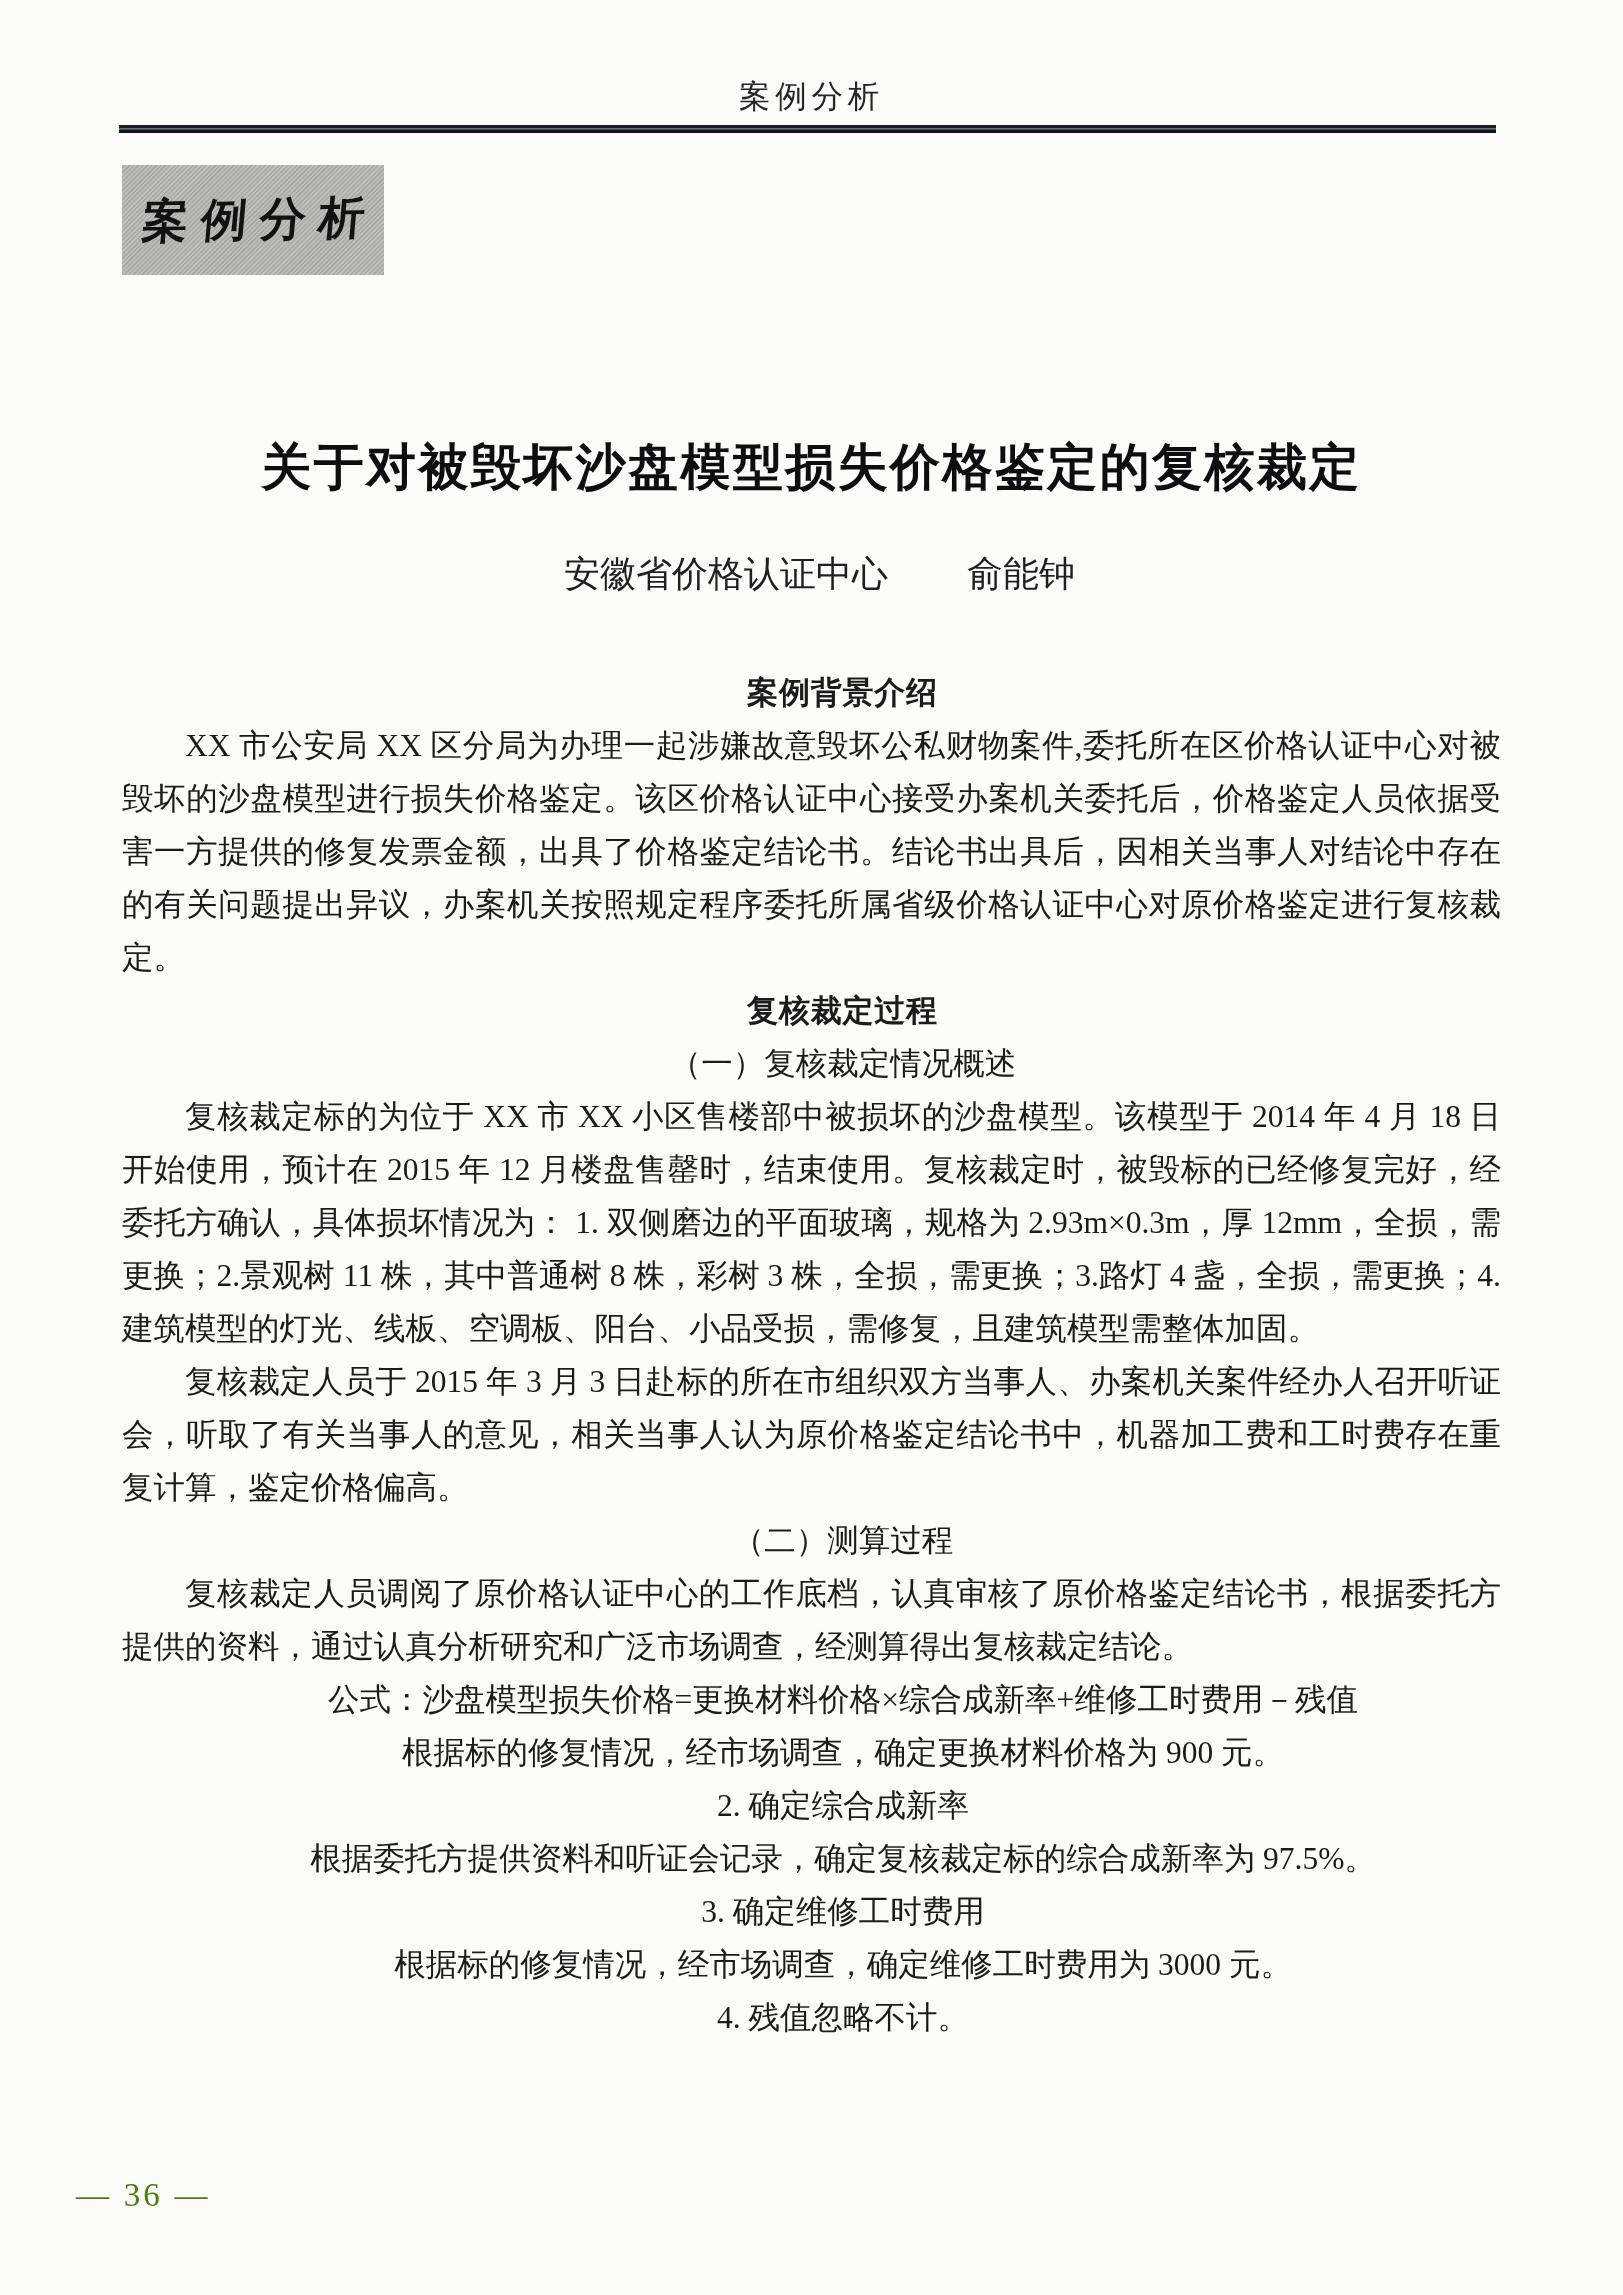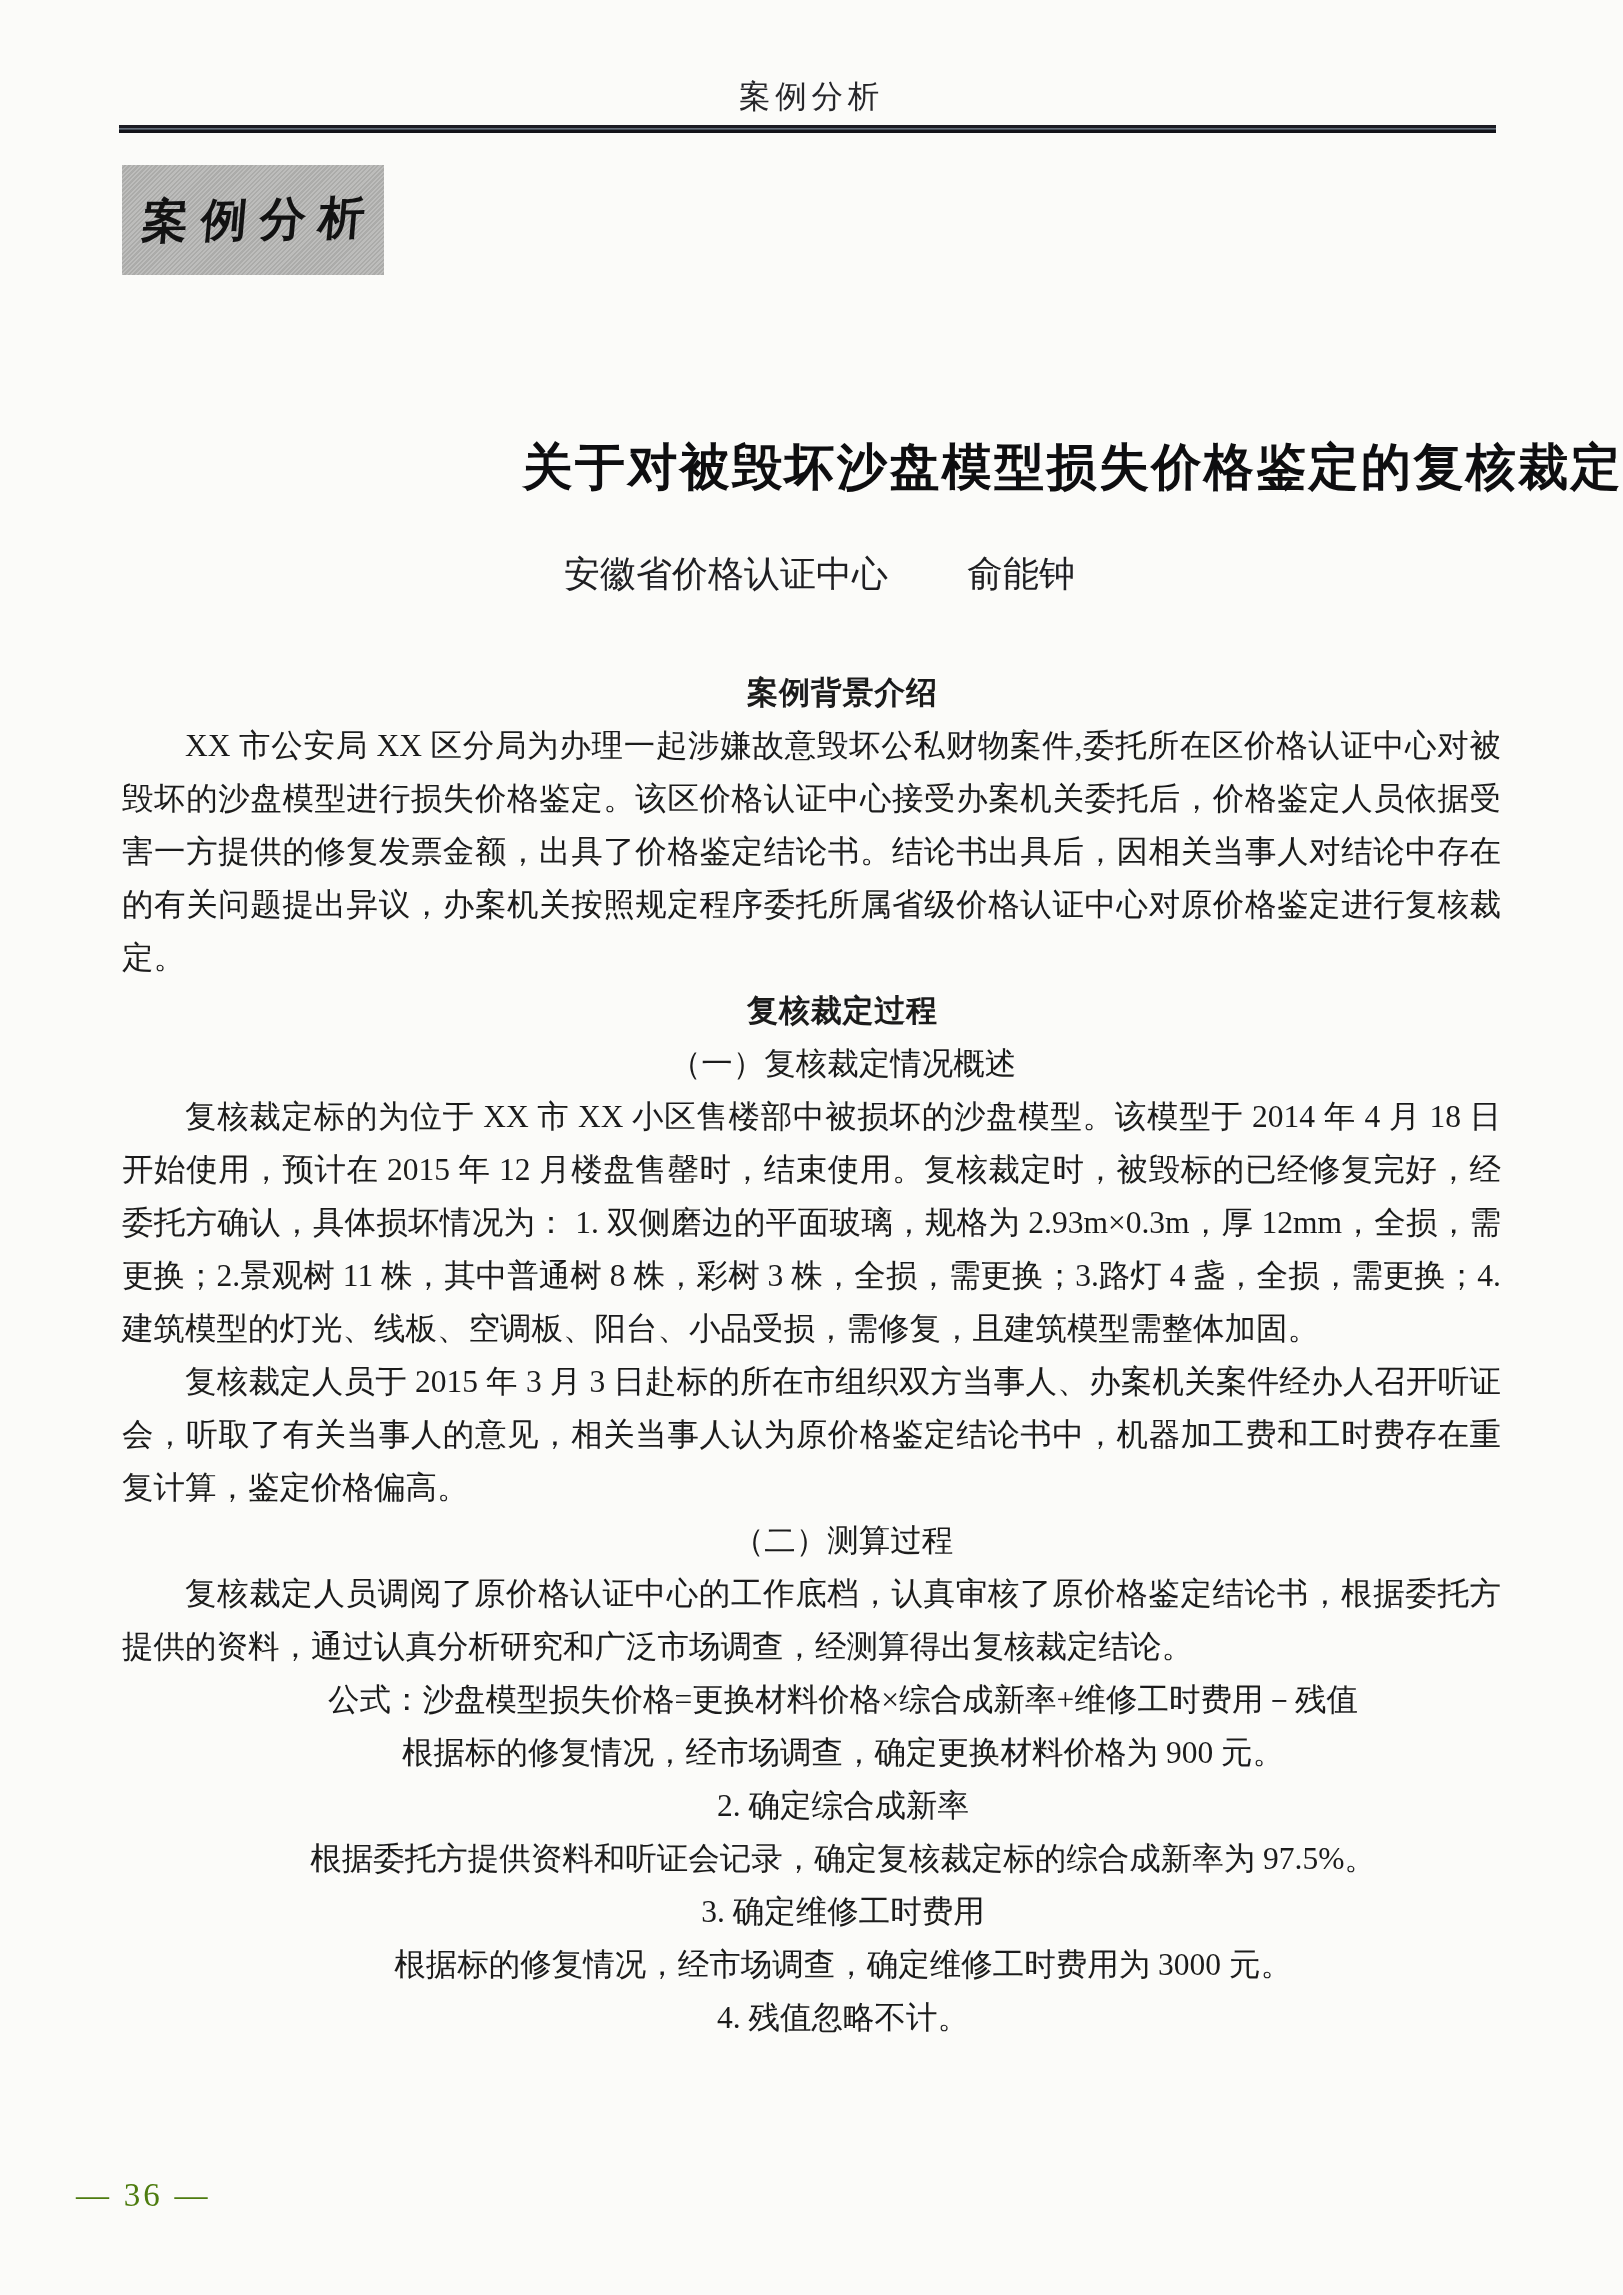--- a/index.html
+++ b/index.html
@@ -66,21 +66,21 @@
     transform: skewX(-6deg) rotate(-1deg);
     white-space: nowrap;
   }
 
   
   .article-title {
     position: absolute;
     top: 400px;
     left: 0;
     width: 100%;
-    text-align: right;
+    text-align: center;
     font-size: 50px;
     font-weight: 700;
     letter-spacing: 2.4px;
     color: #0e0e10;
     white-space: nowrap;
   }
 
   
   .byline {
     position: absolute;

